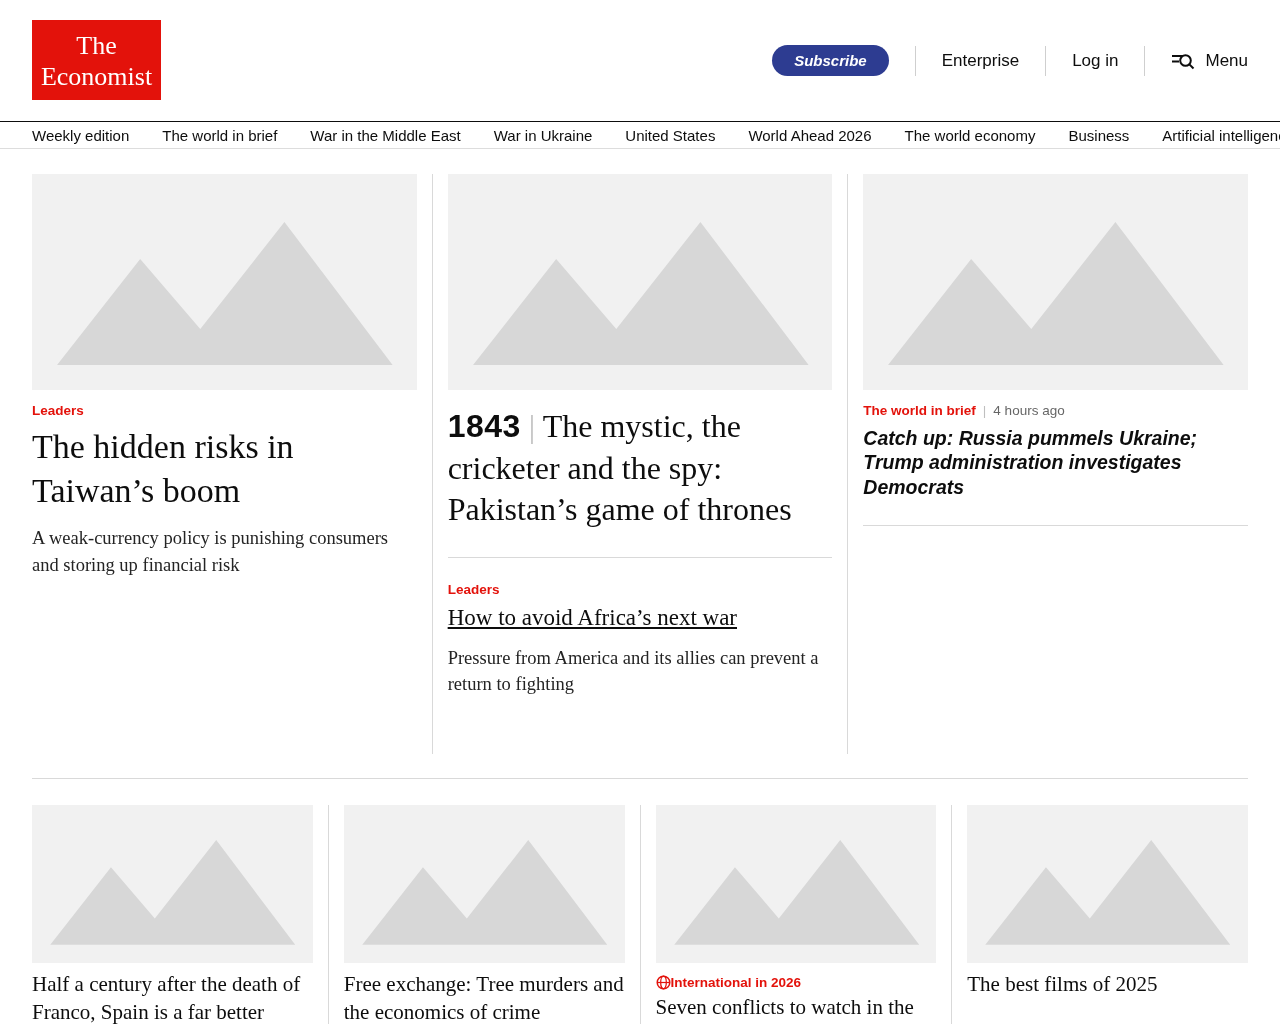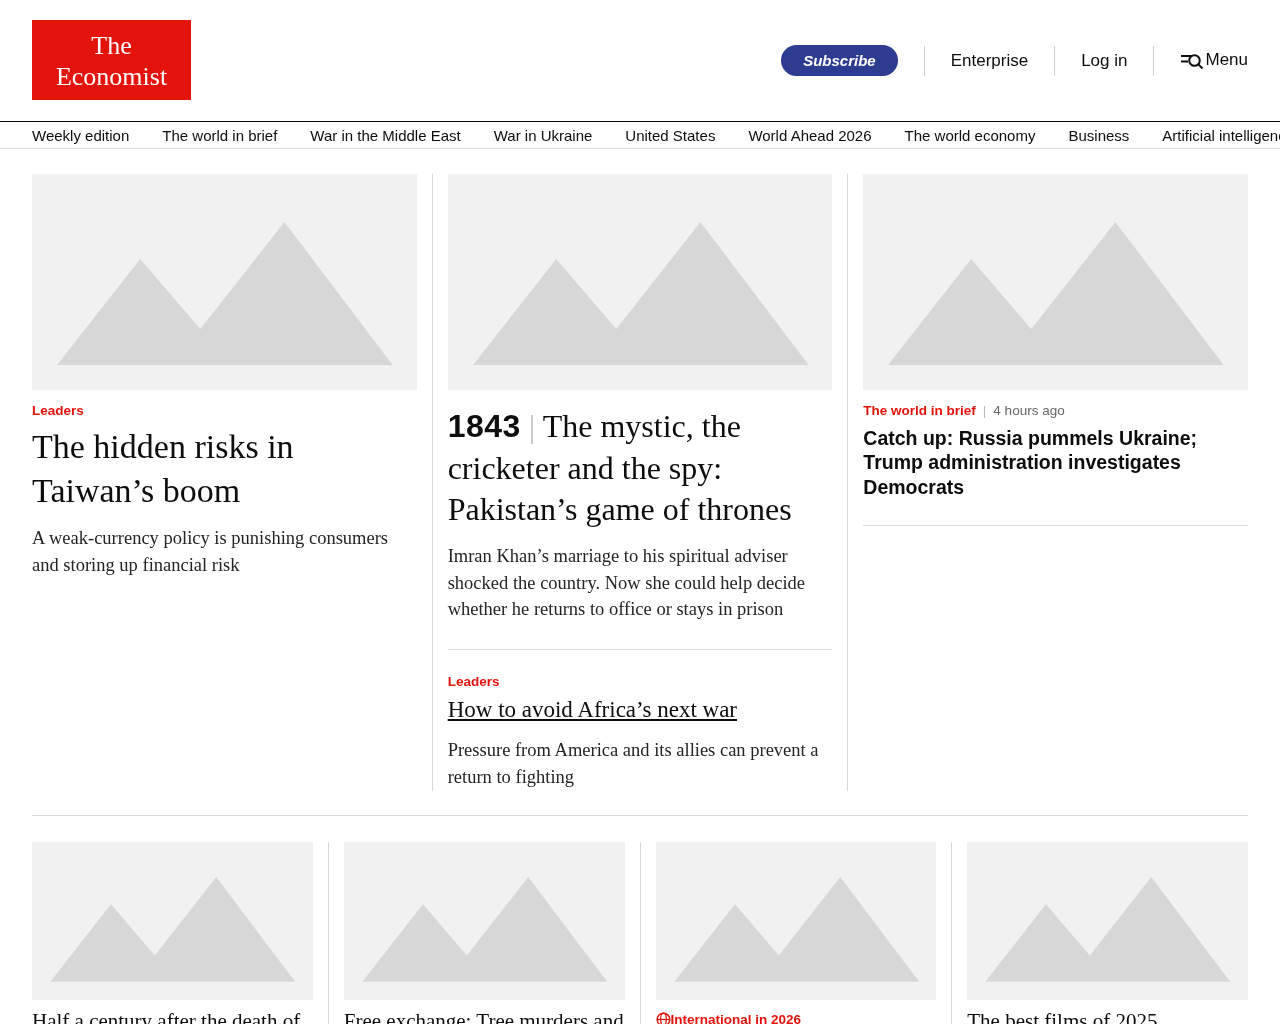--- a/index.html
+++ b/index.html
@@ -1,32 +1,32 @@
 <!DOCTYPE html>
 <html><head>
 <meta charset="utf-8">
 <style>
   * { margin:0; padding:0; box-sizing:border-box; }
   html,body { width:1280px; height:1024px; overflow:hidden; background:#fff; }
   body { font-family:"Liberation Sans","DejaVu Sans",sans-serif; color:#0d0d0d; }
 
   
   .header { height:121px; position:relative; background:#fff; }
-  .logo { position:absolute; left:32px; top:20px; width:159px; height:80px;
+  .logo { position:absolute; left:32px; top:20px; width:129px; height:80px;
           background:#E3120B; color:#fff; text-align:center; cursor:pointer;
           font-family:"Liberation Serif","DejaVu Serif",serif;
           font-size:26px; line-height:1.2; padding-top:10px; }
   .header-right { position:absolute; right:32px; top:0; height:121px;
                   display:flex; align-items:center; gap:0; }
   .subscribe-btn { background:#2D3C91; color:#fff; border:none; border-radius:16px;
                    padding:7px 22px; font-size:15px; font-weight:700; cursor:pointer;
                    font-family:"Liberation Sans","DejaVu Sans",sans-serif;font-style:italic; }
   .hdr-sep { width:1px; height:30px; background:#cfcfcf; margin:0 26px; }
   .hdr-link { font-size:17px; color:#0d0d0d; cursor:pointer; text-decoration:none; }
-  .menu-link { display:flex; cursor:pointer; font-size:17px; }
+  .menu-link { display:flex; align-items:center; gap:9px; cursor:pointer; font-size:17px; }
 
   
   .nav { border-top:1px solid #0d0d0d; border-bottom:1px solid #dddddd; height:28px;
          display:flex; align-items:center; padding:0 0 0 32px; gap:33px;
          white-space:nowrap; overflow:hidden; }
   .nav-item { font-size:15px; color:#0d0d0d; cursor:pointer; flex:0 0 auto; }
 
   
   .main { margin:25px 32px 0 32px; }
   .top-grid { display:grid; grid-template-columns:1fr 1px 1fr 1px 1fr;
@@ -50,21 +50,21 @@
   .hl-lg { font-size:32px; line-height:1.3; margin-top:16px; }
   .hl-md { font-size:23px; line-height:1.3; margin-top:5px;text-decoration:underline; }
   .hl-sm { font-size:21px; line-height:1.32; margin-top:8px; }
   .brand-1843 { font-family:"Liberation Sans","DejaVu Sans",sans-serif; font-weight:800; letter-spacing:.5px; }
   .pipe-serif { color:#bfbfbf; font-weight:400; }
 
   .standfirst { font-family:"Liberation Serif","DejaVu Serif",serif; font-size:18.5px;
                 line-height:1.45; color:#242424; margin-top:12px; }
 
   .hl-sans { font-family:"Liberation Sans","DejaVu Sans",sans-serif; font-weight:700;
-             font-size:19.5px; line-height:1.25; margin-top:8px; color:#0d0d0d; cursor:pointer; }
+             font-size:19.5px; line-height:1.25; margin-top:8px; color:#0d0d0d; cursor:pointer;font-style:italic; }
 
   .card-divider { border:none; border-top:1px solid #d9d9d9; margin-top:26px; }
   .second-article { margin-top:22px; }
 
   .wide-divider { border:none; border-top:1px solid #d9d9d9; margin:24px 0 0 0; }
 
   .bottom-grid { display:grid; grid-template-columns:1fr 1px 1fr 1px 1fr 1px 1fr;
                  column-gap:15px; margin-top:26px; min-height:240px; }
 
   .globe-kicker { display:flex; align-items:center; margin-top:12px; }
@@ -130,21 +130,20 @@
     <div class="vdiv"></div>
 
     <div>
       <div class="img-ph ph-top">
         <svg viewBox="0 0 384 216" preserveAspectRatio="none">
           <rect width="384" height="216" fill="#F1F1F1"></rect>
           <polygon points="25,191 108,85 168,155 252,48 360,191" fill="#D7D7D7"></polygon>
         </svg>
       </div>
       <h2 class="headline-serif hl-lg"><span class="brand-1843">1843</span> <span class="pipe-serif">|</span> <span>The mystic, the cricketer and the spy: Pakistan’s game of thrones</span></h2>
-      <p class="standfirst">Imran Khan’s marriage to his spiritual adviser shocked the country. Now she could help decide whether he returns to office or stays in prison</p>
 
       <hr class="card-divider">
 
       <div class="second-article">
         <span class="kicker" style="margin-top:0;">Leaders</span>
         <h2 class="headline-serif hl-md">How to avoid Africa’s next war</h2>
         <p class="standfirst">Pressure from America and its allies can prevent a return to fighting</p>
       </div>
     </div>
 

